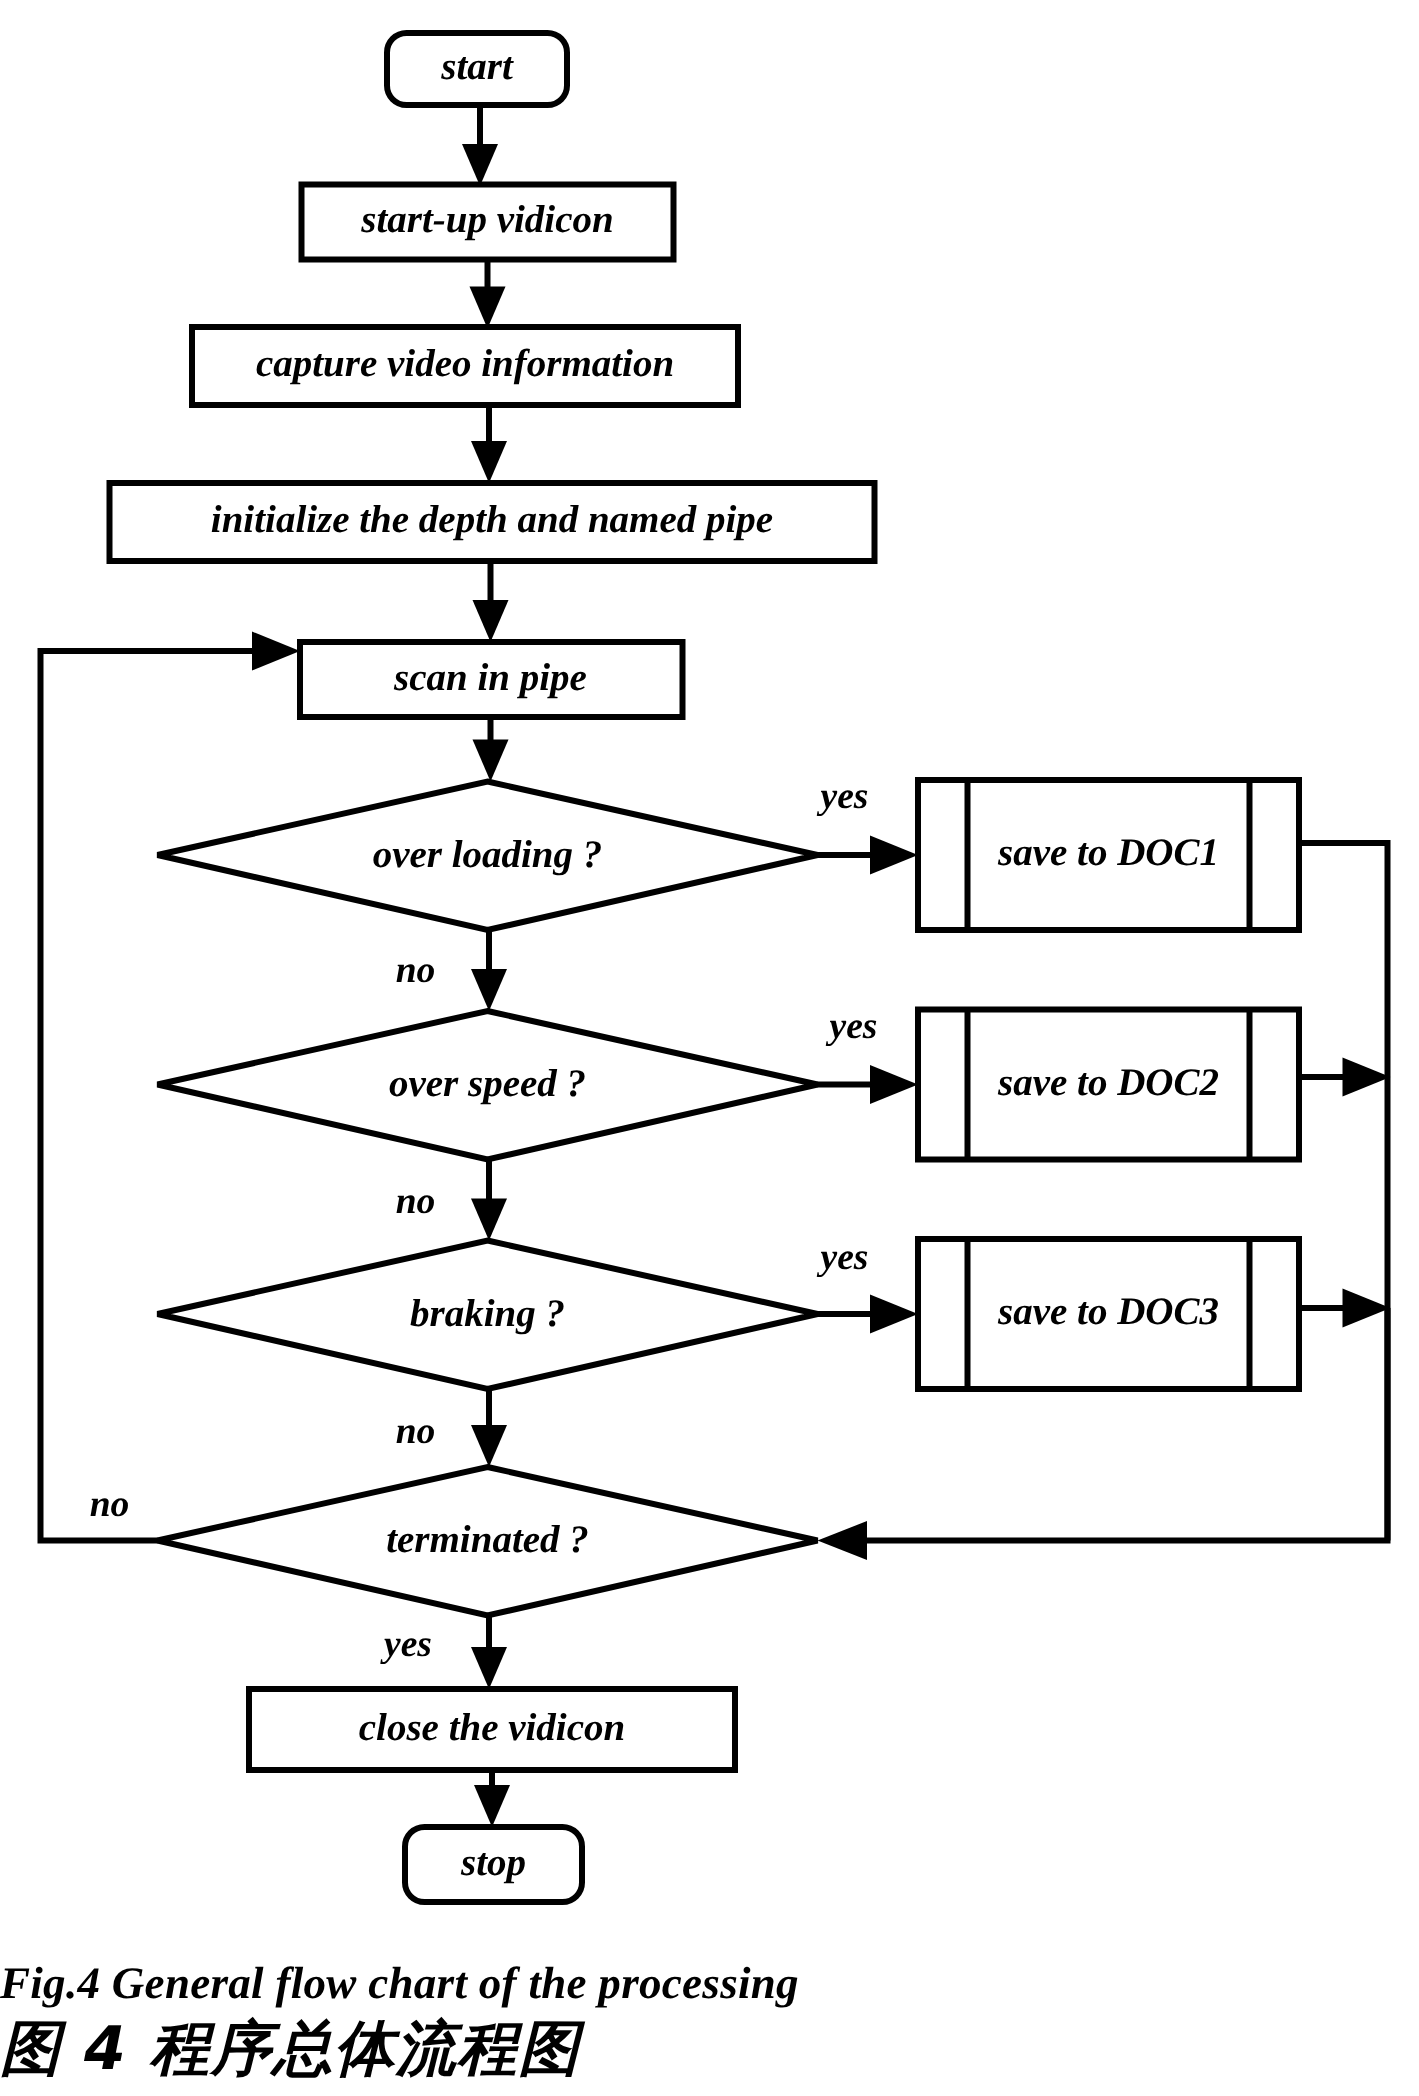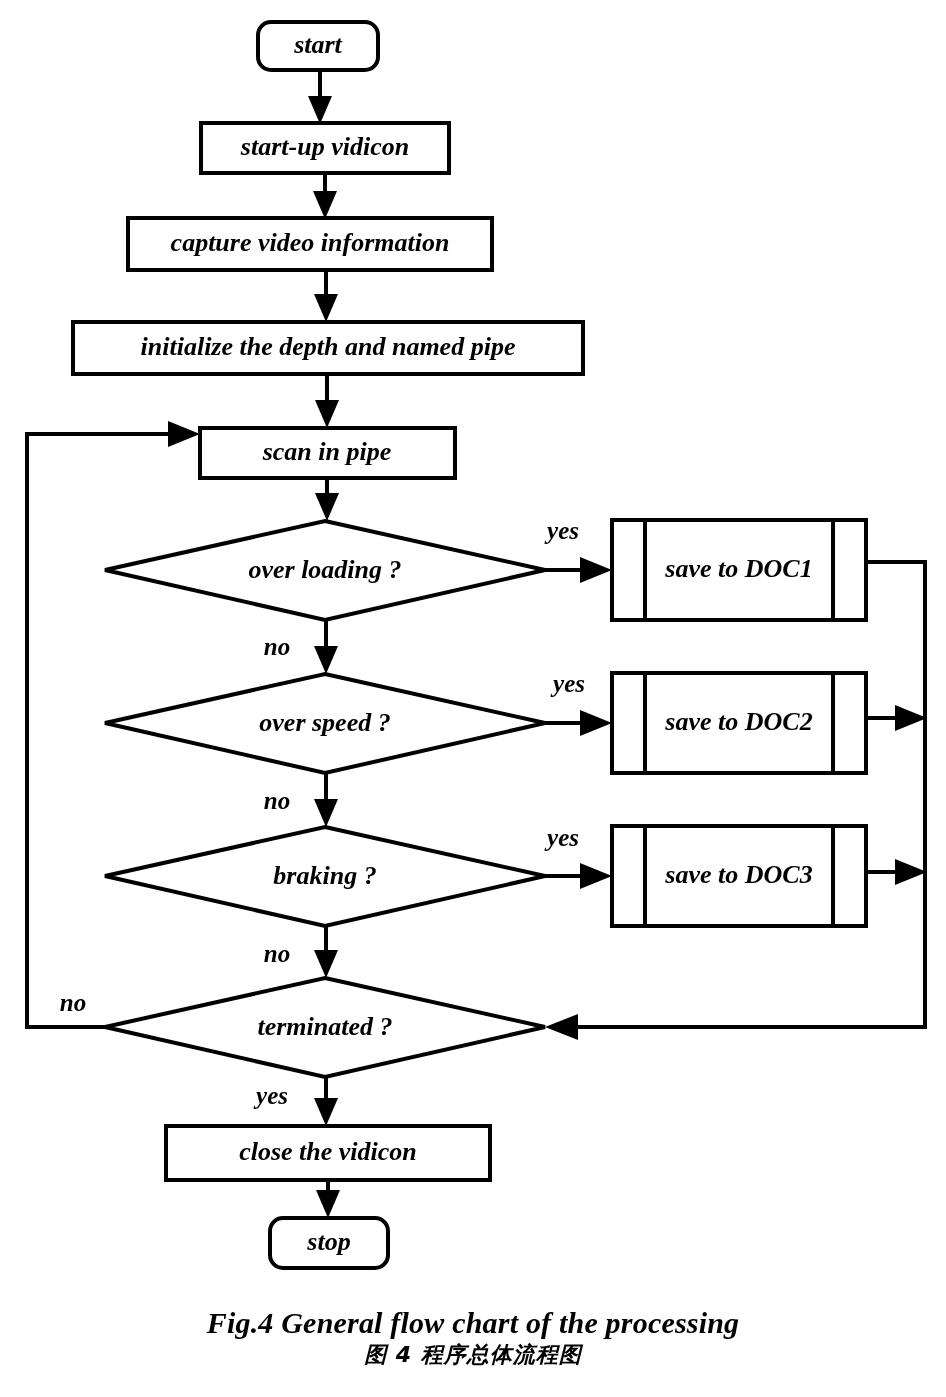--- a/index.html
+++ b/index.html
@@ -67,34 +67,34 @@
     font-weight: 700;
     fill: #000000;
     text-anchor: middle;
     dominant-baseline: middle;
   }
   .caption-block {
     position: absolute;
     left: 0;
     top: 1305px;
     width: 946px;
-    text-align: center;
+    text-align: left;
   }
   .caption-en {
     font-family: "Liberation Serif", "DejaVu Serif", serif;
     font-size: 30px;
     font-weight: 700;
     color: #000000;
     letter-spacing: 0.2px;
     line-height: 1.18;
     white-space: nowrap;
   }
   .caption-zh {
     font-family: "DejaVu Sans", "Liberation Sans", sans-serif;
-    font-size: 22px;
+    font-size: 40px;
     font-weight: 700;
     color: #000000;
     letter-spacing: 1px;
     line-height: 1.2;
     margin-top: 2px;
     white-space: nowrap;
   }
 </style>
 </head>
 <body>

